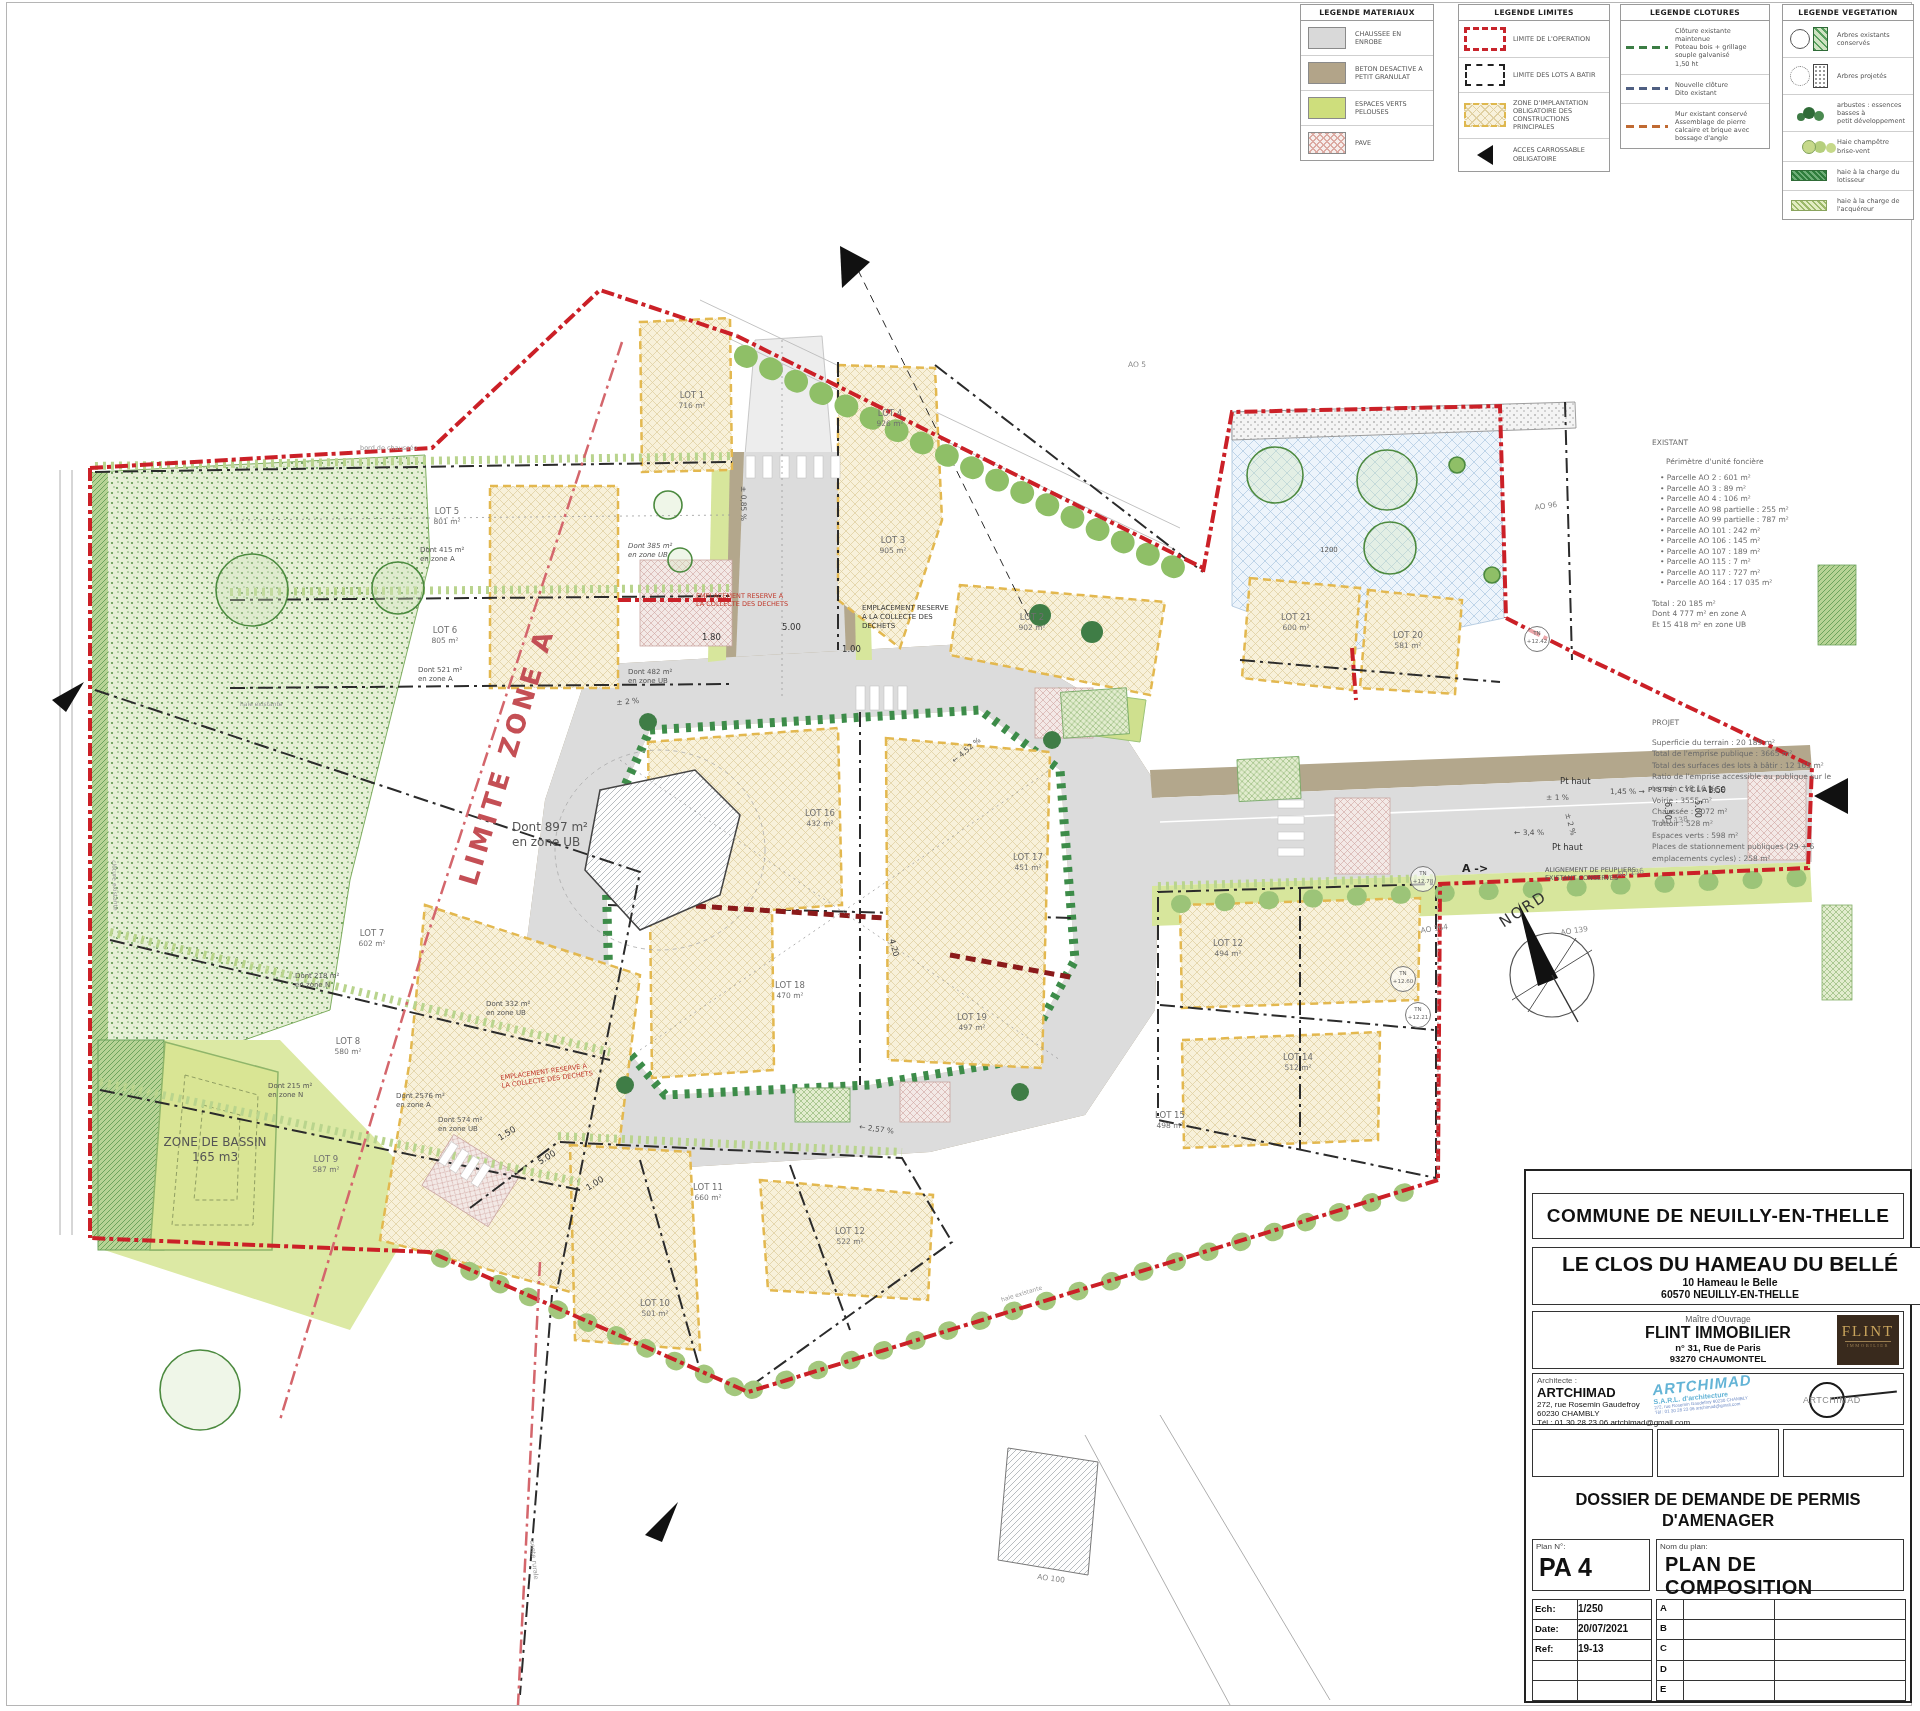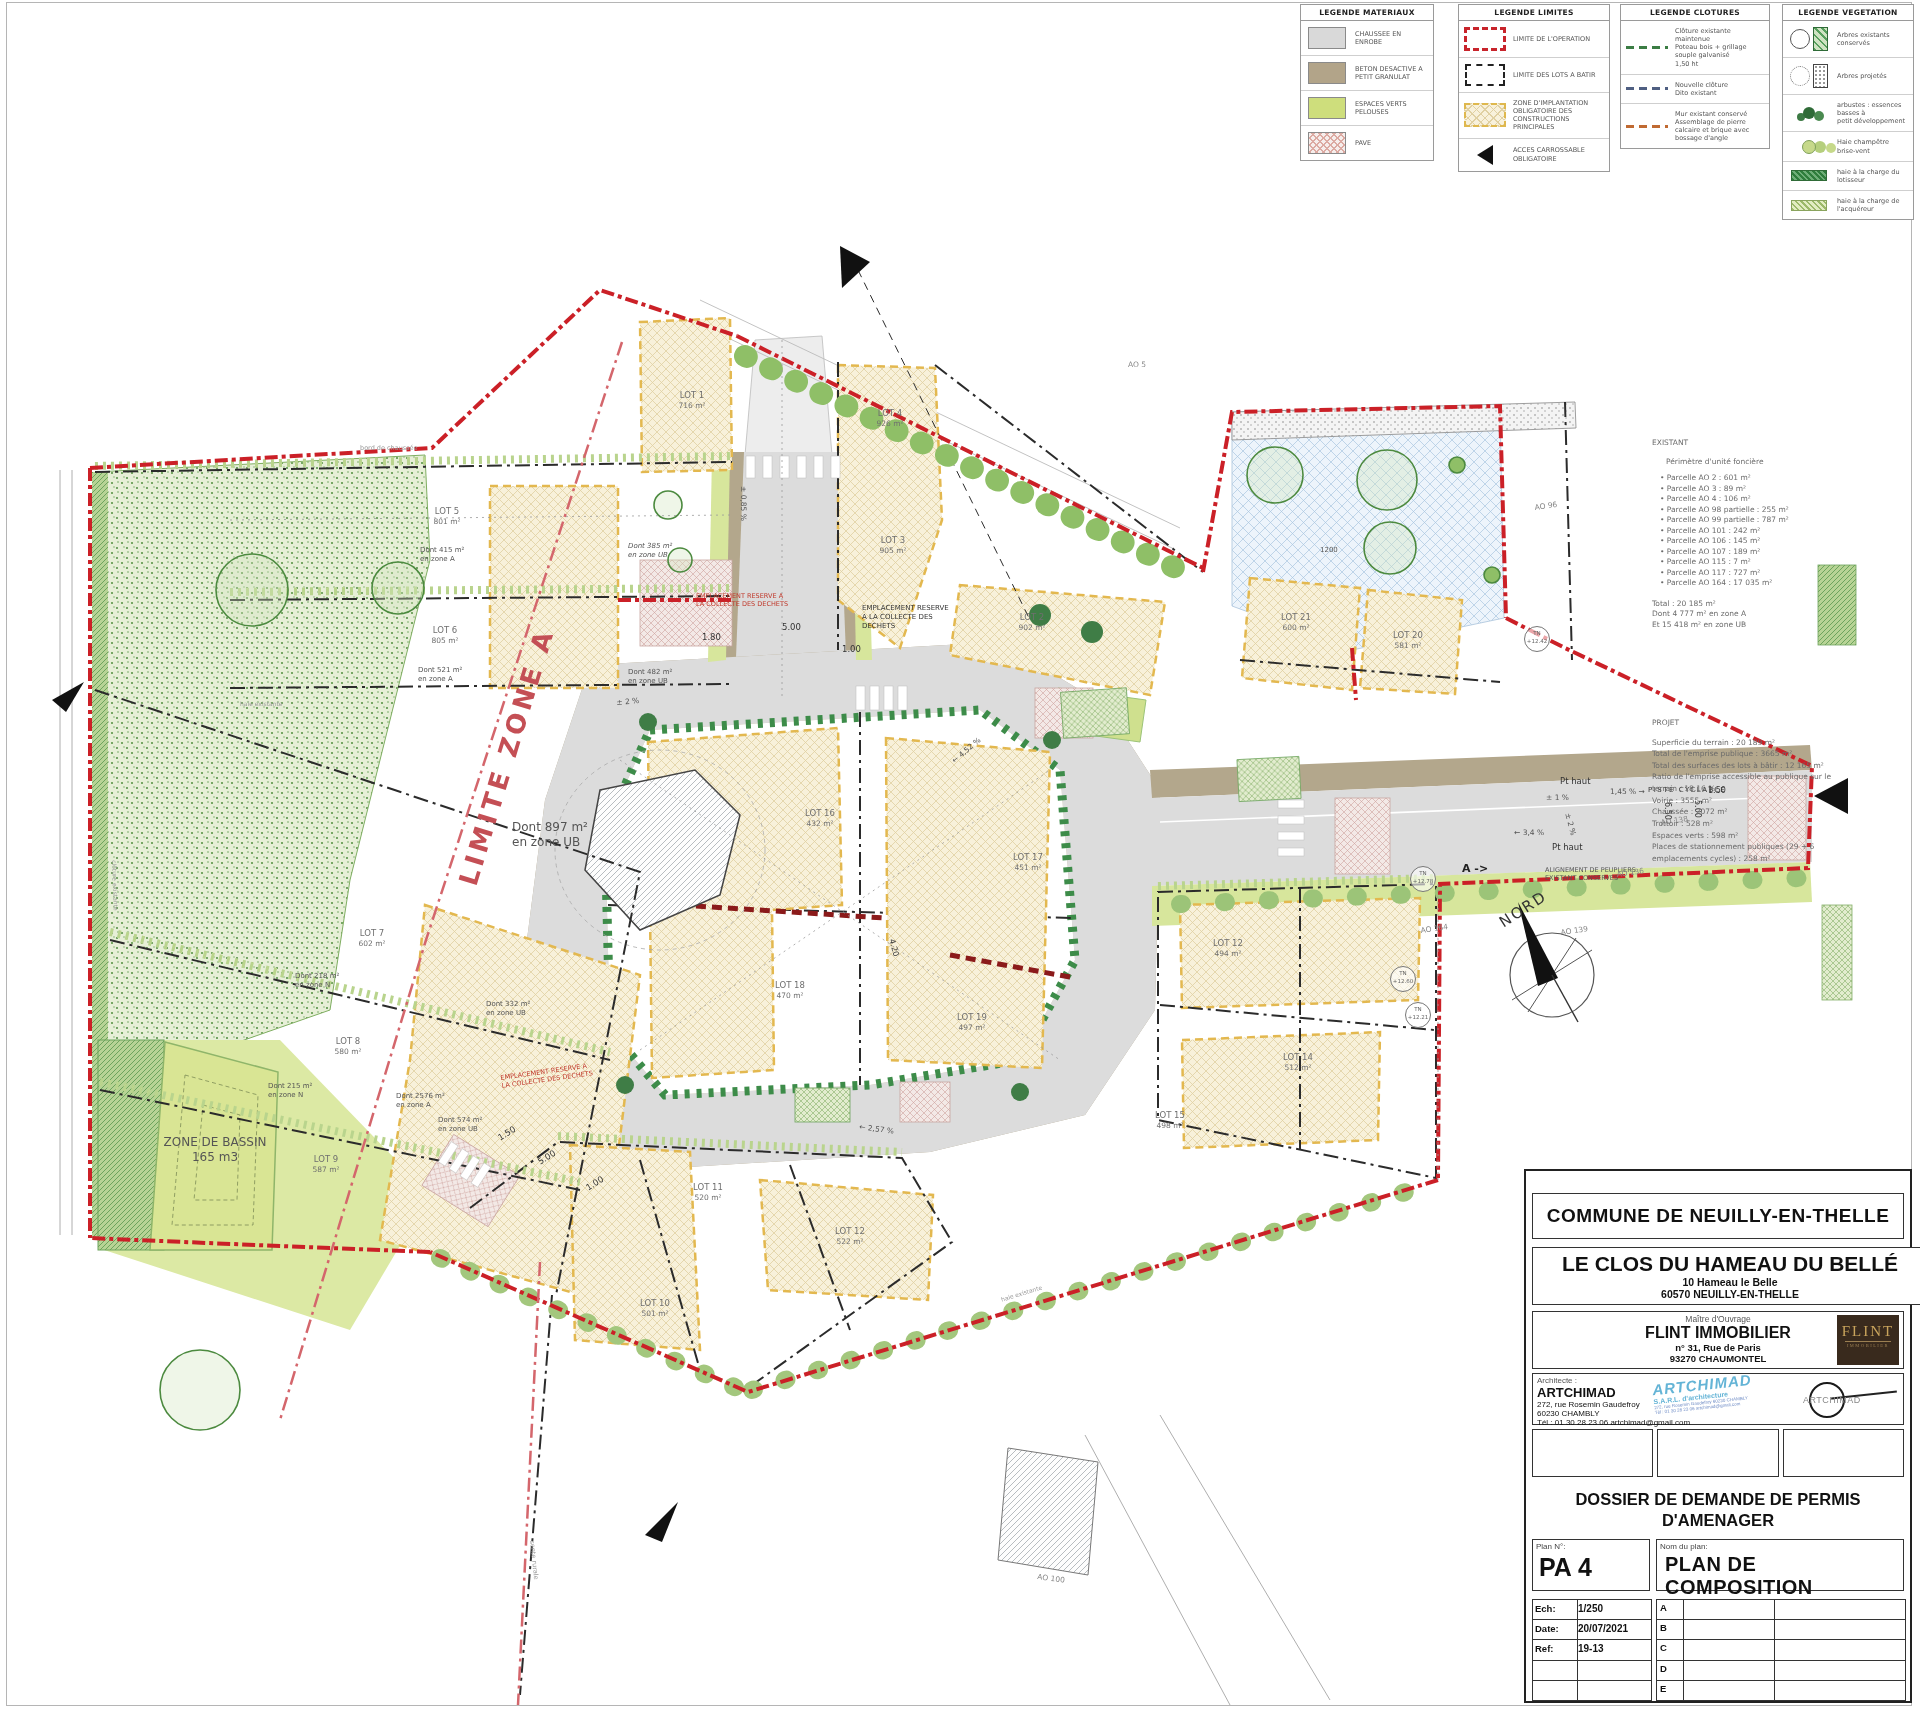--- a/index.html
+++ b/index.html
@@ -443,21 +443,21 @@
   <div class="lot" style="left:692px;top:400px;"><span>LOT 1</span><span class="a">716 m²</span></div>
   <div class="lot" style="left:1032px;top:622px;"><span>LOT 2</span><span class="a">902 m²</span></div>
   <div class="lot" style="left:893px;top:545px;"><span>LOT 3</span><span class="a">905 m²</span></div>
   <div class="lot" style="left:890px;top:418px;"><span>LOT 4</span><span class="a">926 m²</span></div>
   <div class="lot" style="left:447px;top:516px;"><span>LOT 5</span><span class="a">801 m²</span></div>
   <div class="lot" style="left:445px;top:635px;"><span>LOT 6</span><span class="a">805 m²</span></div>
   <div class="lot" style="left:372px;top:938px;"><span>LOT 7</span><span class="a">602 m²</span></div>
   <div class="lot" style="left:348px;top:1046px;"><span>LOT 8</span><span class="a">580 m²</span></div>
   <div class="lot" style="left:326px;top:1164px;"><span>LOT 9</span><span class="a">587 m²</span></div>
   <div class="lot" style="left:655px;top:1308px;"><span>LOT 10</span><span class="a">501 m²</span></div>
-  <div class="lot" style="left:708px;top:1192px;"><span>LOT 11</span><span class="a">520 m²</span></div>
+  <div class="lot" style="left:708px;top:1192px;"><span>LOT 11</span><span class="a">660 m²</span></div>
   <div class="lot" style="left:850px;top:1236px;"><span>LOT 12</span><span class="a">522 m²</span></div>
   <div class="lot" style="left:1228px;top:948px;"><span>LOT 12</span><span class="a">494 m²</span></div>
   <div class="lot" style="left:1298px;top:1062px;"><span>LOT 14</span><span class="a">512 m²</span></div>
   <div class="lot" style="left:1170px;top:1120px;"><span>LOT 15</span><span class="a">498 m²</span></div>
   <div class="lot" style="left:820px;top:818px;"><span>LOT 16</span><span class="a">432 m²</span></div>
   <div class="lot" style="left:1028px;top:862px;"><span>LOT 17</span><span class="a">451 m²</span></div>
   <div class="lot" style="left:790px;top:990px;"><span>LOT 18</span><span class="a">470 m²</span></div>
   <div class="lot" style="left:972px;top:1022px;"><span>LOT 19</span><span class="a">497 m²</span></div>
   <div class="lot" style="left:1408px;top:640px;"><span>LOT 20</span><span class="a">581 m²</span></div>
   <div class="lot" style="left:1296px;top:622px;"><span>LOT 21</span><span class="a">600 m²</span></div>

